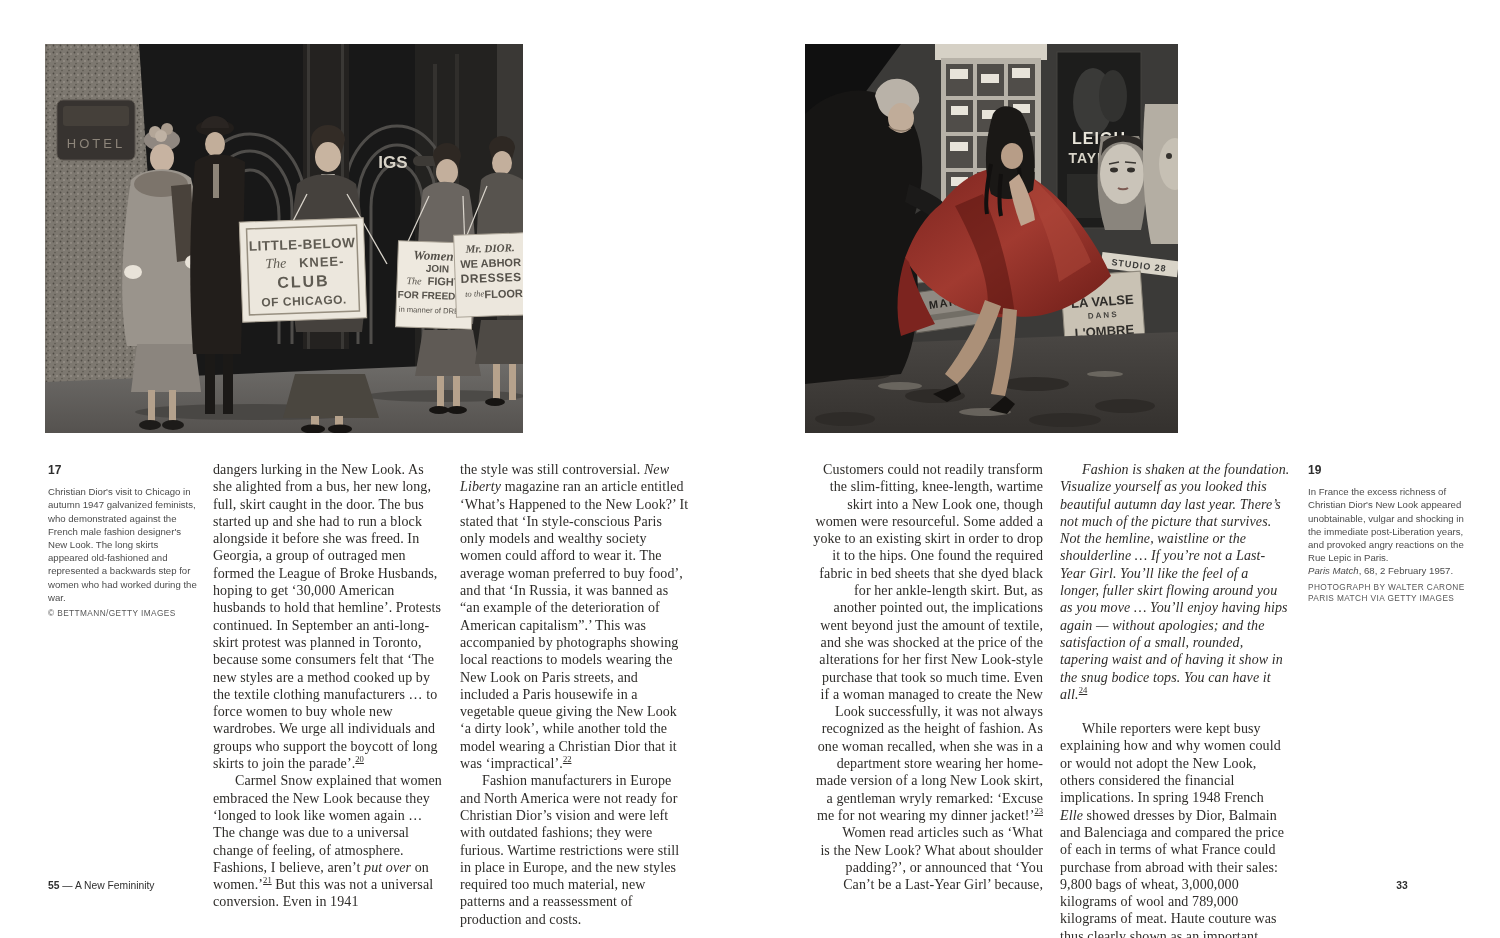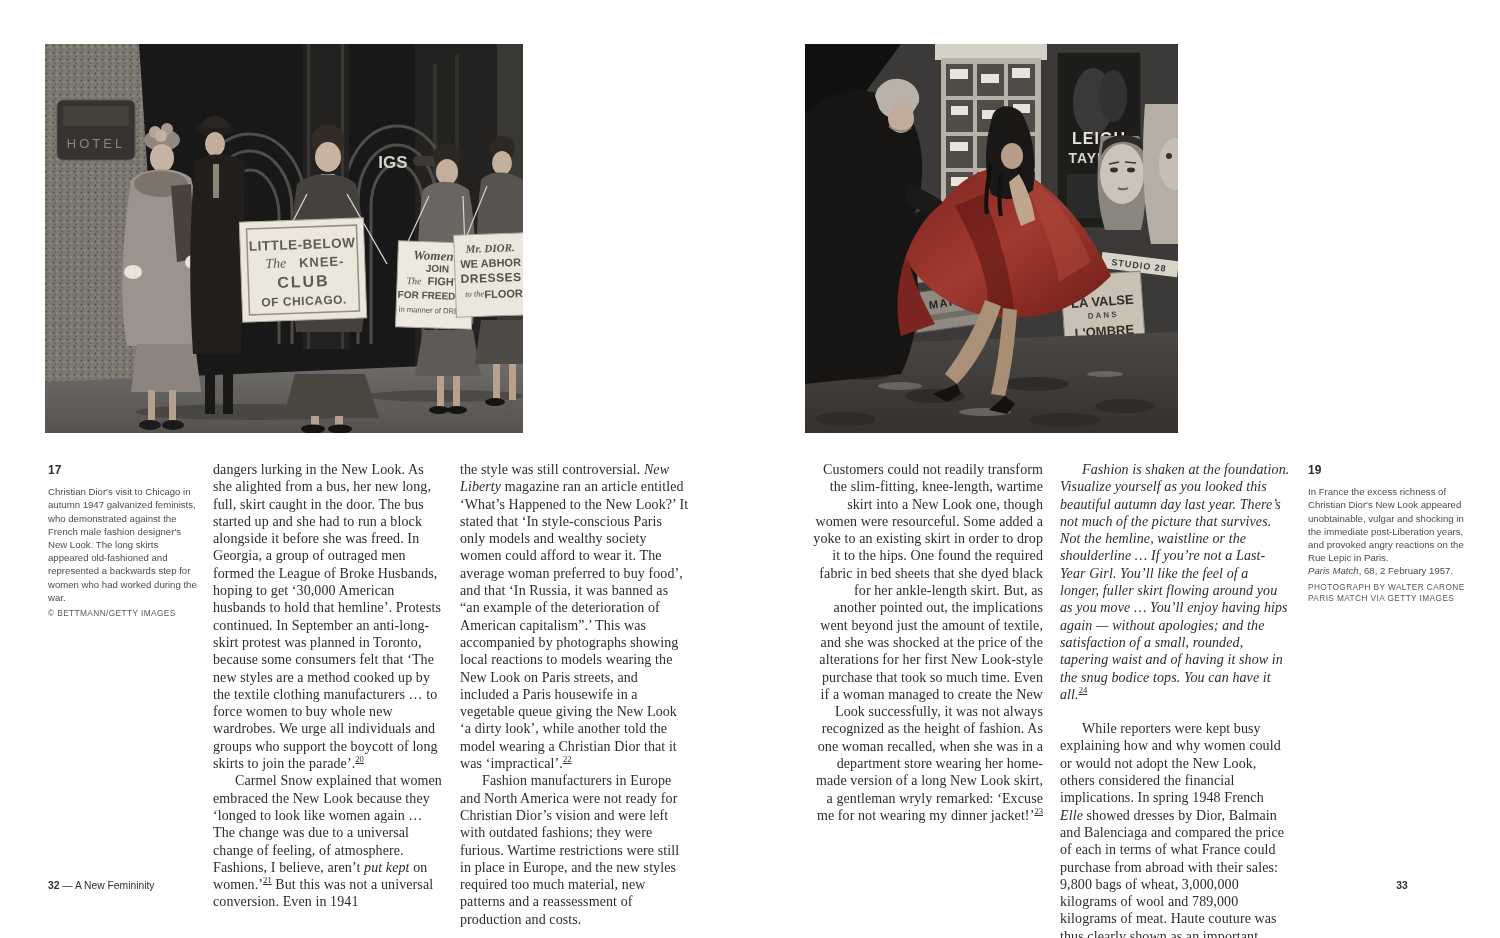--- a/index.html
+++ b/index.html
@@ -339,46 +339,47 @@
   </div>
 
   <div class="caption" style="left:48px; width:152px;">
     <span class="num">17</span>
     <span>Christian Dior's visit to Chicago in autumn 1947 galvanized feminists, who demonstrated against the French male fashion designer's New Look. The long skirts appeared old-fashioned and represented a backwards step for women who had worked during the war.</span>
     <div class="credit">© BETTMANN/GETTY IMAGES</div>
   </div>
 
   <div class="col" style="left:213px;">
       <p><span>dangers lurking in the New Look. As she alighted from a bus, her new long, full, skirt caught in the door. The bus started up and she had to run a block alongside it before she was freed. In Georgia, a group of outraged men formed the League of Broke Husbands, hoping to get ‘30,000 American husbands to hold that hemline’. Protests continued. In September an anti-long-skirt protest was planned in Toronto, because some consumers felt that ‘The new styles are a method cooked up by the textile clothing manufacturers … to force women to buy whole new wardrobes. We urge all individuals and groups who support the boycott of long skirts to join the parade’.</span><sup>20</sup></p>
-      <p class="indent"><span>Carmel Snow explained that women embraced the New Look because they ‘longed to look like women again … The change was due to a universal change of feeling, of atmosphere. Fashions, I believe, aren’t </span><em>put kept</em><span> on women.’</span><sup>21</sup><span> But this was not a universal conversion. Even in 1941</span></p>
+      <p class="indent"><span>Carmel Snow explained that women embraced the New Look because they ‘longed to look like women again … The change was due to a universal change of feeling, of atmosphere. Fashions, I believe, aren’t </span><em>put over</em><span> on women.’</span><sup>21</sup><span> But this was not a universal conversion. Even in 1941</span></p>
     </div>
   <div class="col" style="left:460px;">
       <p><span>the style was still controversial. </span><em>New Liberty</em><span> magazine ran an article entitled ‘What’s Happened to the New Look?’ It stated that ‘In style-conscious Paris only models and wealthy society women could afford to wear it. The average woman preferred to buy food’, and that ‘In Russia, it was banned as “an example of the deterioration of American capitalism”.’ This was accompanied by photographs showing local reactions to models wearing the New Look on Paris streets, and included a Paris housewife in a vegetable queue giving the New Look ‘a dirty look’, while another told the model wearing a Christian Dior that it was ‘impractical’.</span><sup>22</sup></p>
       <p class="indent"><span>Fashion manufacturers in Europe and North America were not ready for Christian Dior’s vision and were left with outdated fashions; they were furious. Wartime restrictions were still in place in Europe, and the new styles required too much material, new patterns and a reassessment of production and costs.</span></p>
     </div>
 
   <div class="col" style="left:813px;text-align:right;">
       <p><span>Customers could not readily transform the slim-fitting, knee-length, wartime skirt into a New Look one, though women were resourceful. Some added a yoke to an existing skirt in order to drop it to the hips. One found the required fabric in bed sheets that she dyed black for her ankle-length skirt. But, as another pointed out, the implications went beyond just the amount of textile, and she was shocked at the price of the alterations for her first New Look-style purchase that took so much time. Even if a woman managed to create the New Look successfully, it was not always recognized as the height of fashion. As one woman recalled, when she was in a department store wearing her home-made version of a long New Look skirt, a gentleman wryly remarked: ‘Excuse me for not wearing my dinner jacket!’</span><sup>23</sup></p>
+      <p class="indent"><span>Women read articles such as ‘What is the New Look? What about shoulder padding?’, or announced that ‘You Can’t be a Last-Year Girl’ because,</span></p>
     </div>
   <div class="col" style="left:1060px;">
       <p class="indent"><em>Fashion is shaken at the foundation. Visualize yourself as you looked this beautiful autumn day last year. There’s not much of the picture that survives. Not the hemline, waistline or the shoulderline … If you’re not a Last-Year Girl. You’ll like the feel of a longer, fuller skirt flowing around you as you move … You’ll enjoy having hips again — without apologies; and the satisfaction of a small, rounded, tapering waist and of having it show in the snug bodice tops. You can have it all.</em><sup>24</sup></p>
       <p class="indent space-before"><span>While reporters were kept busy explaining how and why women could or would not adopt the New Look, others considered the financial implications. In spring 1948 French </span><em>Elle</em><span> showed dresses by Dior, Balmain and Balenciaga and compared the price of each in terms of what France could purchase from abroad with their sales: 9,800 bags of wheat, 3,000,000 kilograms of wool and 789,000 kilograms of meat. Haute couture was thus clearly shown as an important</span></p>
     </div>
 
   <div class="caption" style="left:1308px; width:158px;">
     <span class="num">19</span>
     <span>In France the excess richness of Christian Dior's New Look appeared unobtainable, vulgar and shocking in the immediate post-Liberation years, and provoked angry reactions on the Rue Lepic in Paris.</span>
     <div class="src"><em>Paris Match</em><span>, 68, 2 February 1957.</span></div>
     <div class="credit">
       <div>PHOTOGRAPH BY WALTER CARONE</div>
       <div>PARIS MATCH VIA GETTY IMAGES</div>
     </div>
   </div>
 
   <div class="footer" style="left:48px;">
-    <b>32</b>
+    <b>55</b>
     <span>— A New Femininity</span>
   </div>
   <div class="footer pageno-right">
     <span>33</span>
   </div>
 
 </div>
 
 </body></html>

